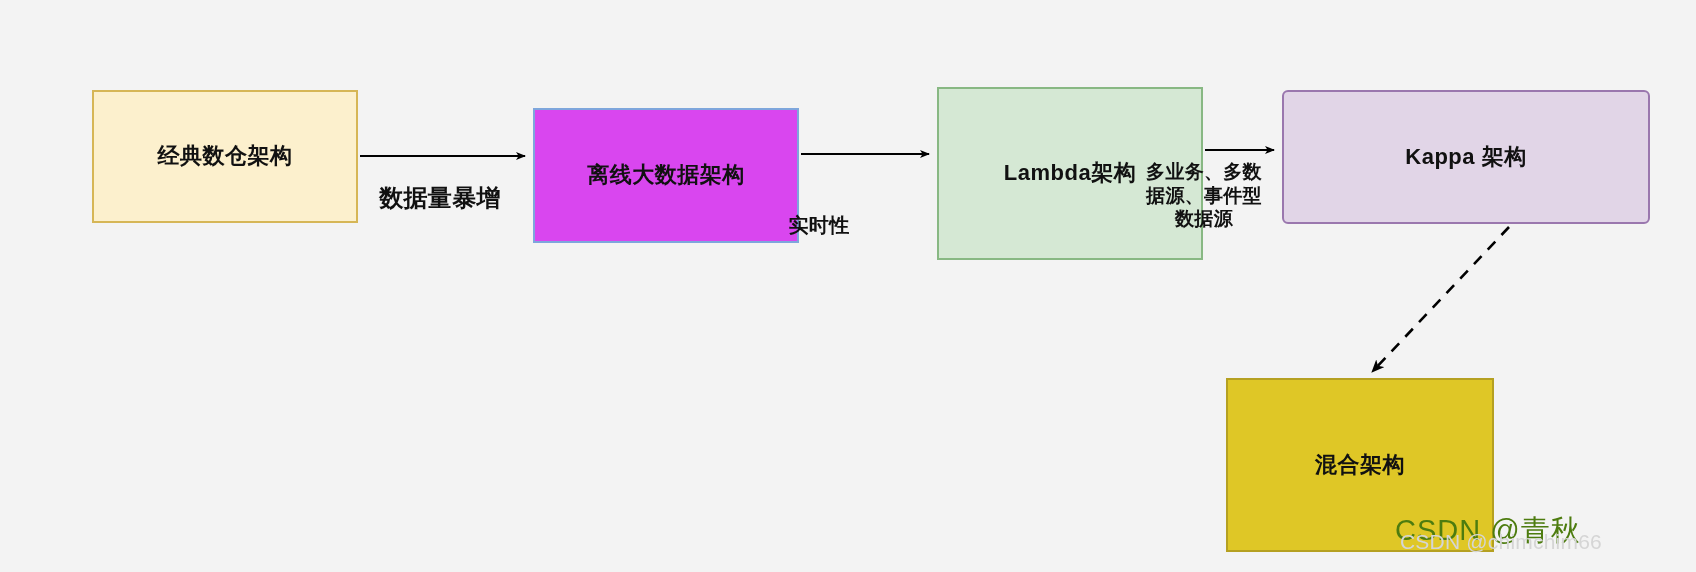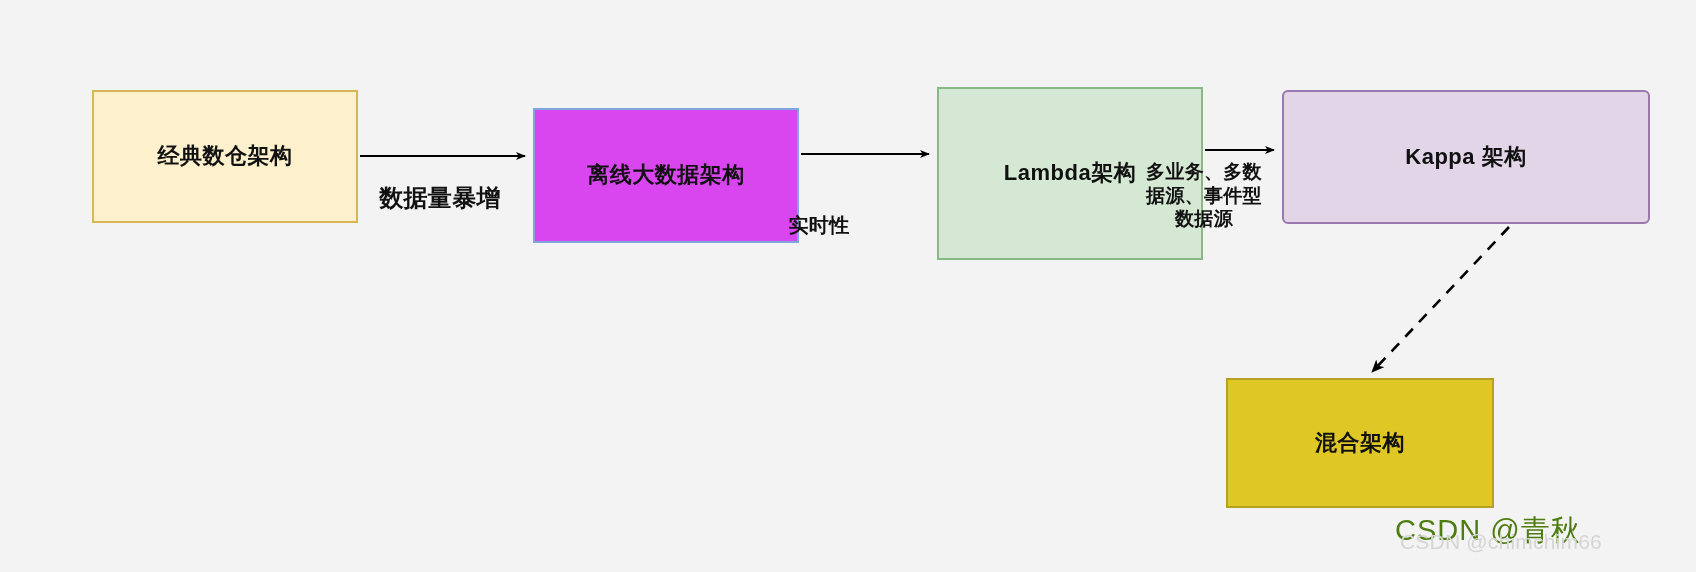--- a/index.html
+++ b/index.html
@@ -105,21 +105,21 @@
   </div>
 
   <div class="node" style="left:937px; top:87px; width:266px; height:173px; background:#d5e8d4; border-color:#88b883; font-size:22px;">
     <span class="node-label">Lambda架构</span>
   </div>
 
   <div class="node" style="left:1282px; top:90px; width:368px; height:134px; background:#e1d5e7; border-color:#9a77ae; font-size:22px;border-radius:6px;">
     <span class="node-label">Kappa 架构</span>
   </div>
 
-  <div class="node" style="left:1226px; top:378px; width:268px; height:130px; background:#dfc726; border-color:#b5a021; font-size:22px;">
+  <div class="node" style="left:1226px; top:378px; width:268px; height:174px; background:#dfc726; border-color:#b5a021; font-size:22px;">
     <span class="node-label">混合架构</span>
   </div>
 
   <div class="edge-label" style="left:350px; top:183px; width:180px; font-size:24px;">数据量暴增</div>
 
   <div class="edge-label" style="left:764px; top:181px; width:110px; font-size:20px;margin-top:32px;">实时性</div>
 
   <div class="edge-label" style="left:1123px; top:160px; width:162px; font-size:19px;">多业务、多数
 据源、事件型
 数据源</div>

